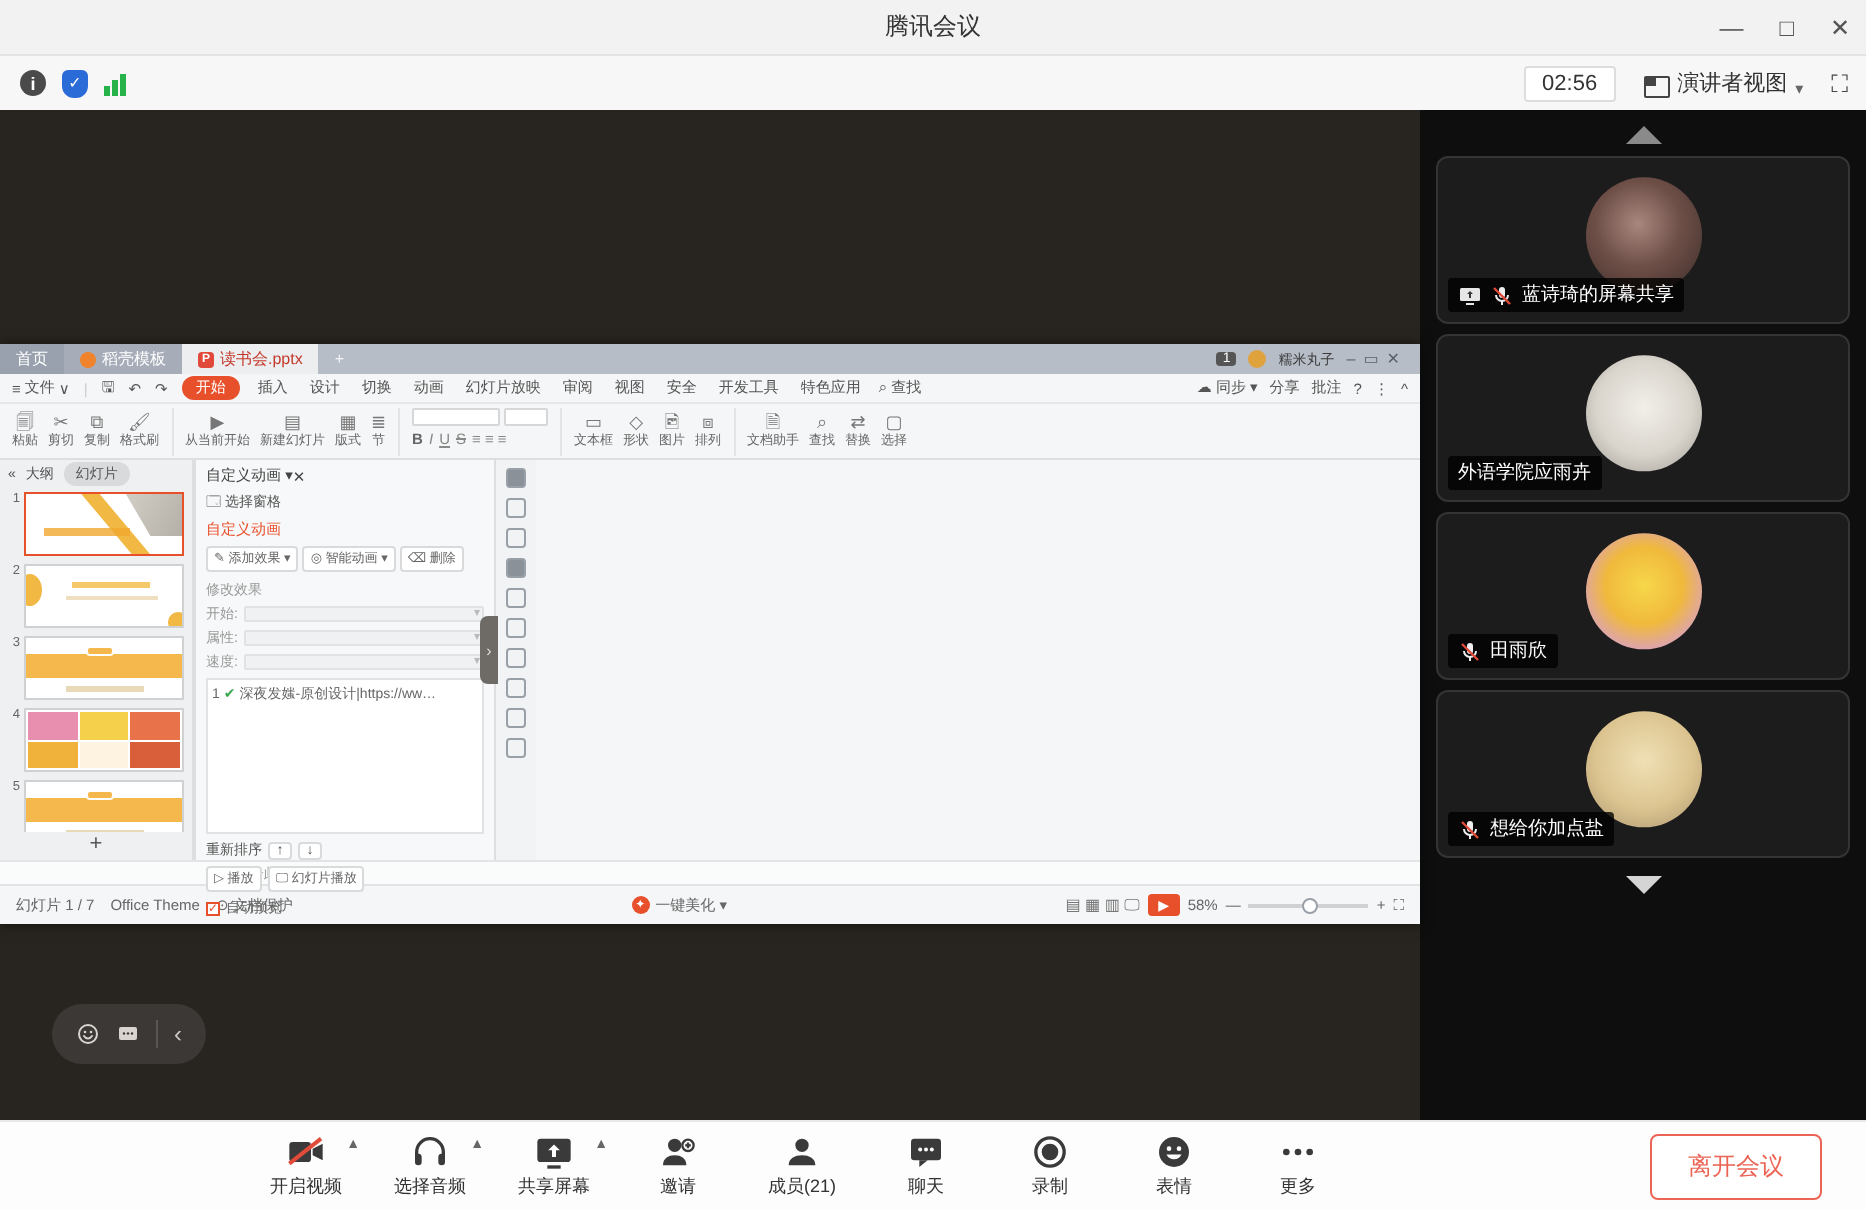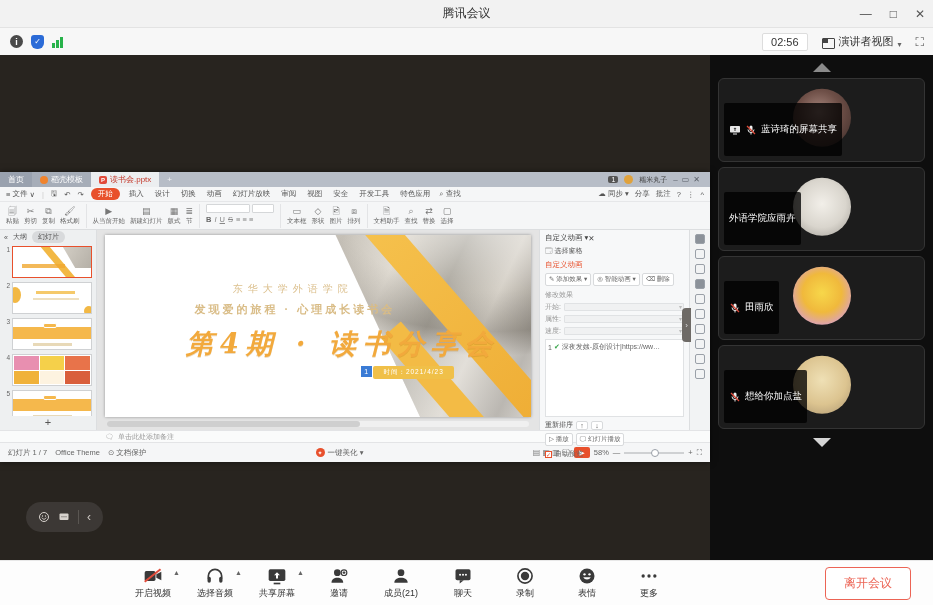--- a/index.html
+++ b/index.html
@@ -153,21 +153,21 @@
   .sidebar { width:223px; height:505px; background:#0e0e0e; display:flex; flex-direction:column; align-items:center; padding-top:8px; }
   .arrow-up { width:0; height:0; border-left:9px solid transparent; border-right:9px solid transparent; border-bottom:9px solid #8a8a8a; margin-bottom:6px; }
   .arrow-down { width:0; height:0; border-left:9px solid transparent; border-right:9px solid transparent; border-top:9px solid #d5d5d5; margin-top:4px; }
   .tile { position:relative; width:207px; height:84px; background:#1c1c1c; border:1px solid #343434; border-radius:6px; margin-bottom:5px; }
   .avatar { position:absolute; left:50%; top:50%; transform:translate(-50%,-54%); width:58px; height:58px; border-radius:50%; }
   .av1 { background:radial-gradient(circle at 45% 40%, #a8877e 0%, #6e4f47 45%, #3a2b28 100%); }
   .av2 { background:radial-gradient(circle at 50% 45%, #f2efe9 0%, #d9d5cd 55%, #9d9992 100%); }
   .av3 { background:radial-gradient(circle at 50% 45%, #f5a23c 0%, #d4691e 50%, #5f2c10 100%); }
   .av4 { background:radial-gradient(circle at 50% 45%, #f7d74a 0%, #f0b93c 45%, #d9a0c4 80%, #9a7ec2 100%); }
   .av5 { background:radial-gradient(circle at 50% 42%, #efe0b5 0%, #dcc490 55%, #a9936f 100%); }
-  .nametag { position:absolute; left:5px; bottom:5px; background:rgba(0,0,0,.78); border-radius:2px; display:flex; align-items:center; gap:4px; padding:20px 5px; color:#fff; font-size:9.5px; max-width:190px; }
+  .nametag { position:absolute; left:5px; bottom:5px; background:rgba(0,0,0,.78); border-radius:2px; display:flex; align-items:center; gap:4px; padding:2px 5px; color:#fff; font-size:9.5px; max-width:190px; }
   .sicon { width:12px; height:12px; flex:0 0 auto; }
 
   
   .btoolbar { position:absolute; left:0; top:560px; width:933px; height:45px; background:#fdfdfd; border-top:1px solid #e8e8e8; display:flex; align-items:center; padding-left:122px; }
   .bitem { position:relative; display:flex; flex-direction:column; align-items:center; justify-content:center; width:62px; height:44px; color:#333; }
   .bitem .lbl { font-size:9px; margin-top:1px; white-space:nowrap; }
   .bitem .up { position:absolute; right:4px; top:8px; font-size:7px; color:#666; }
   .bicon { height:20px; display:flex; align-items:center; justify-content:center; }
   .leave { margin-left:auto; margin-right:22px; border:1px solid #ec6455; color:#ec6455; background:#fff; border-radius:4px; font-size:12px; padding:7px 18px; }
 </style>
@@ -403,35 +403,20 @@
                     <div class="t-band">
                       <span class="tag"></span>
                     </div>
                     <div class="t-caption"></div>
                   </div>
               </div>
             </div>
             <div class="addslide">+</div>
           </div>
 
-          <div class="canvas">
-            <div class="slide">
-              <div class="photo"></div>
-              <div class="stripeA"></div>
-              <div class="stripeB"></div>
-              <div class="sl-line1">东华大学外语学院</div>
-              <div class="sl-line2">发现爱的旅程 · 心理成长读书会</div>
-              <div class="sl-title">第4期 · 读书分享会</div>
-              <div class="sl-badge">1</div>
-              <div class="sl-pill">时间：2021/4/23</div>
-            </div>
-            <div class="hscroll">
-                <i></i>
-              </div>
-          </div>
 
           <div class="apane">
             <div class="hd">
               <span>自定义动画 ▾</span>
               <span>✕</span>
             </div>
             <div class="selpane">🗔 <span>选择窗格</span></div>
             <div class="oh">自定义动画</div>
             <div class="abtns">
               <span class="abtn">✎ 添加效果 ▾</span>

